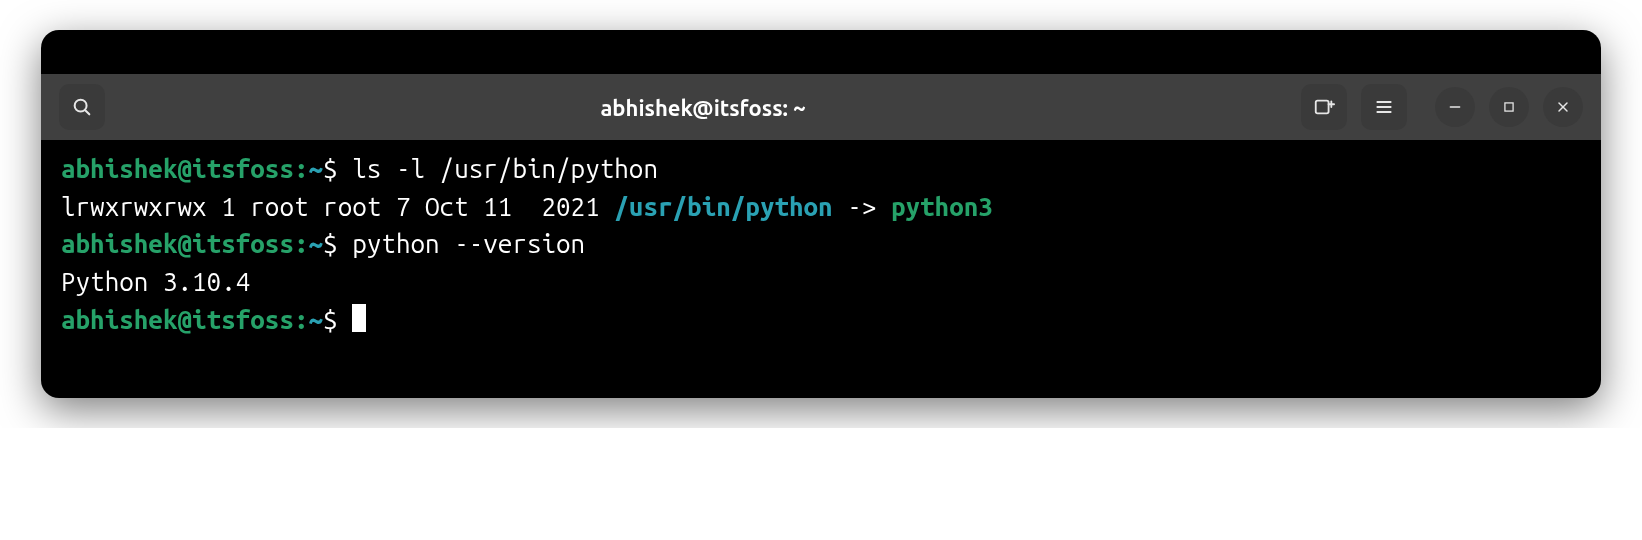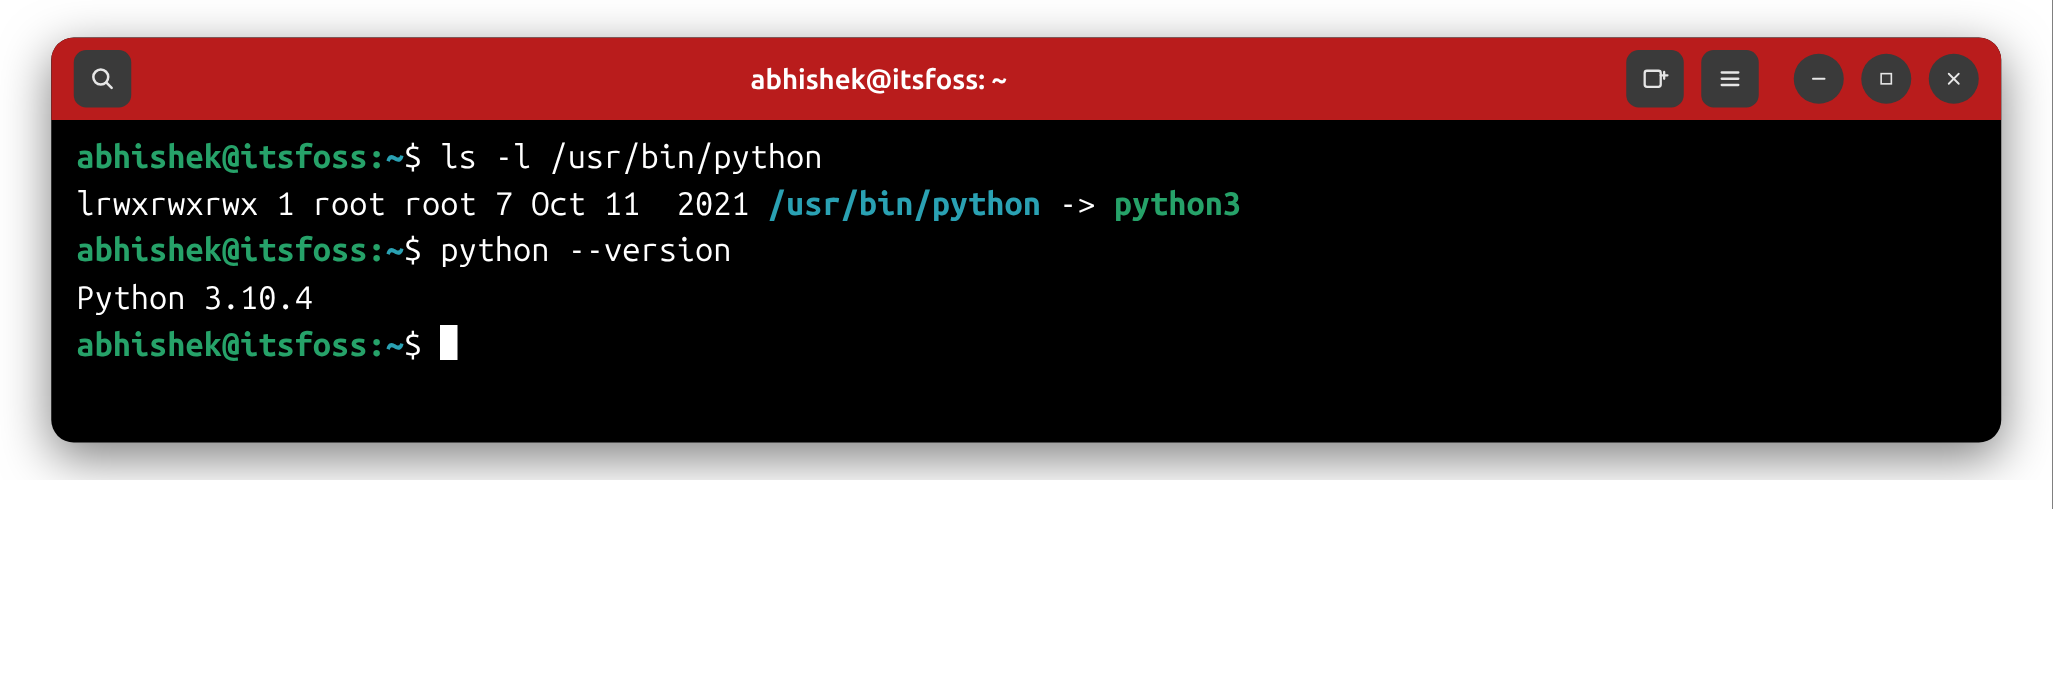--- a/index.html
+++ b/index.html
@@ -19,26 +19,27 @@
 
     .terminal-window {
       width: 1560px;
       background: #000000;
       border-radius: 18px;
       overflow: hidden;
       box-shadow: 0 12px 40px rgba(0,0,0,0.5);
     }
 
     .titlebar {
-      background: #b91c1c;
+      background: #404040;
       height: 66px;
       display: flex;
       align-items: center;
       padding: 0 18px;
       gap: 10px;
+      margin-top: 44px;
     }
 
     .titlebar-left {
       display: flex;
       align-items: center;
     }
 
     .titlebar-center {
       flex: 1;
       text-align: center;

